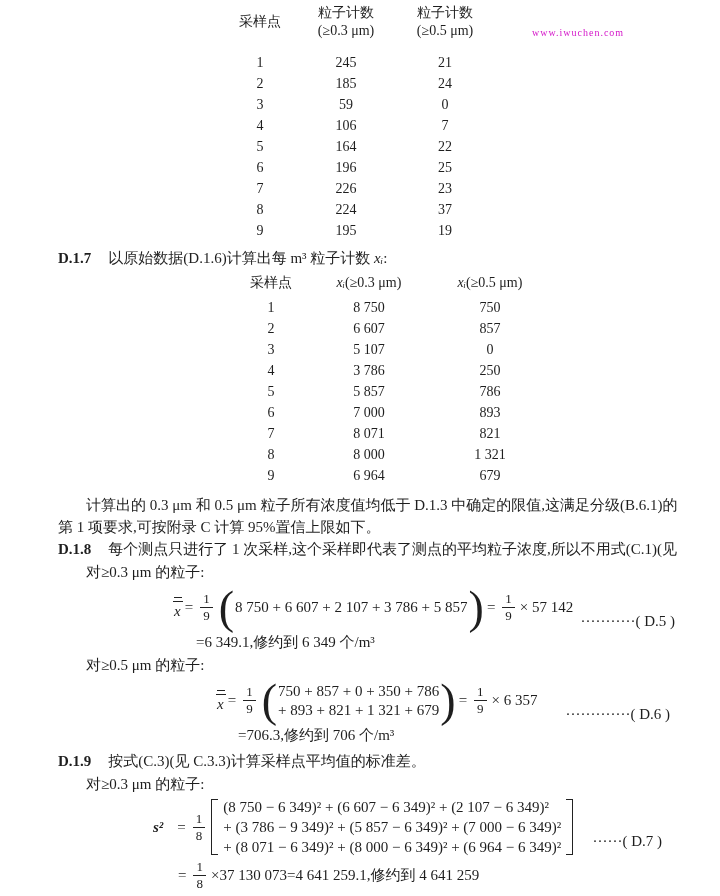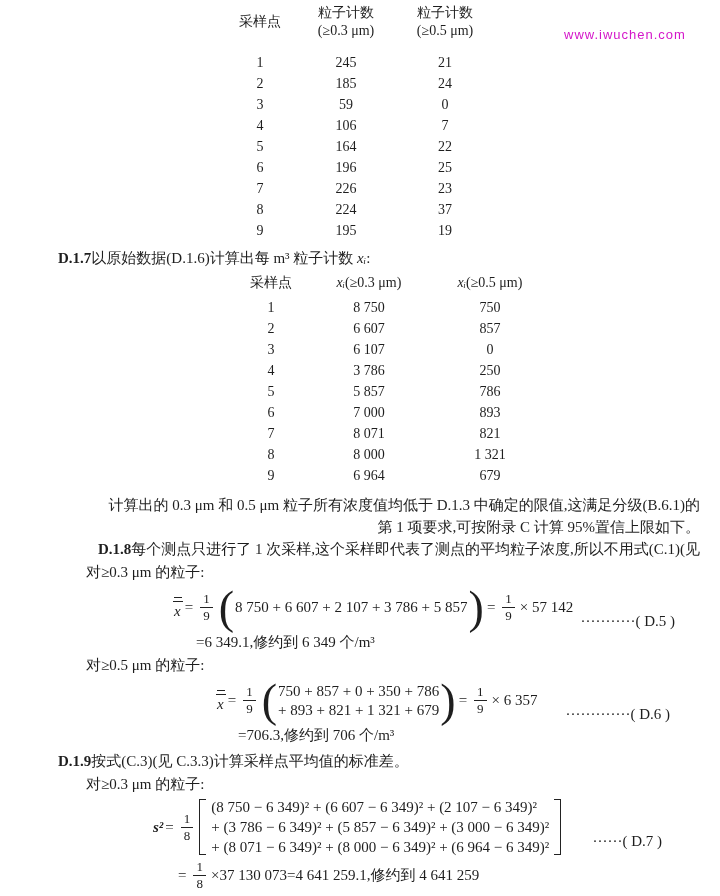--- a/index.html
+++ b/index.html
@@ -1,54 +1,54 @@
 <!DOCTYPE html>
 <html><head>
 <meta charset="utf-8">
 <style>
   html,body{margin:0;padding:0;background:#ffffff;}
   .page{
     position:relative;width:720px;height:896px;overflow:hidden;background:#fff;
     font-family:"Liberation Serif","DejaVu Serif",serif;color:#1e1e1e;font-size:15px;
   }
   .watermark{
-    position:absolute;left:564px;top:27px;
-    font-family:Liberation Sans, sans-serif;
-    font-size:13px;letter-spacing:1px;
+    position:absolute;left:532px;top:27px;
+    font-family:Liberation Serif, serif;
+    font-size:10px;letter-spacing:1px;
   }
   
   .t1{margin:4px 0 0 227px;font-size:14px;}
   .t1 .hd{display:grid;grid-template-columns:66px 106px 92px;align-items:center;text-align:center;line-height:18px;margin-bottom:12px;}
   .t1 .rows .trow{display:grid;grid-template-columns:66px 106px 92px;text-align:center;line-height:21px;}
   .t2{margin:4px 0 0 238px;font-size:14px;}
   .t2 .hd{display:grid;grid-template-columns:66px 130px 112px;text-align:center;line-height:20px;margin-bottom:4px;}
   .t2 .rows .trow{display:grid;grid-template-columns:66px 130px 112px;text-align:center;line-height:21px;}
   .ivar{font-style:italic;}
   
   .clause{margin:6px 20px 0 58px;line-height:22px;}
-  .blabel{font-weight:bold;margin-right:0;white-space:nowrap;}
-  .para{margin:8px 20px 0 58px;line-height:22px;text-align:right;}
+  .blabel{font-weight:bold;margin-right:17px;white-space:nowrap;}
+  .para{margin:8px 20px 0 58px;line-height:22px;}
   .indent{text-indent:28px;}
   .subline{margin:2px 0 0 86px;line-height:21px;}
   
   .eq{display:flex;align-items:center;margin-top:2px;}
   .frac{display:inline-flex;flex-direction:column;align-items:center;font-size:13px;line-height:1.2;margin:0 5px;}
   .frac .den{border-top:1.2px solid #222;padding:0 3px;}
   .frac .num{padding:0 3px;}
   .stack{display:flex;flex-direction:column;justify-content:center;line-height:19px;white-space:nowrap;}
   .stack3{line-height:20px;}
   .bp{font-size:46px;line-height:40px;font-weight:400;transform:scaleY(1.02);margin:0 1px;}
   .brl{width:6px;align-self:stretch;border:1.5px solid #222;border-right:0;margin:2px 5px 2px 1px;}
   .brr{width:6px;align-self:stretch;border:1.5px solid #222;border-left:0;margin:2px 1px 2px 5px;}
   .eqlabel{margin-left:auto;white-space:nowrap;margin-top:28px;}
   .op{margin:0 2px;}
   .xdbar{position:relative;font-style:italic;display:inline-block;padding:7px 2px 0 2px;}
   .xdbar::before{content:"";position:absolute;left:1px;top:5px;width:10px;border-top:1.3px solid #222;}
   .xdbar::after{content:"";position:absolute;left:2px;top:1px;width:8px;border-top:1.3px solid #222;}
-  .svar{font-style:italic;margin-right:0;font-weight:bold;}
+  .svar{font-style:italic;margin-right:12px;font-weight:bold;}
   .result{margin-top:2px;line-height:21px;}
   .resflex{display:flex;align-items:center;}
   .ml196{margin-left:196px;}
   .ml238{margin-left:238px;}
   .eq5m{margin-left:172px;margin-right:45px;}
   .eq6m{margin-left:215px;margin-right:50px;}
   .eq7m{margin-left:153px;margin-right:58px;}
   .ml176{margin-left:176px;}
   .nw{white-space:nowrap;}
 </style>
@@ -148,21 +148,21 @@
         </div>
 
         <div class="trow">
           <div>2</div>
           <div>6 607</div>
           <div>857</div>
         </div>
 
         <div class="trow">
           <div>3</div>
-          <div>6 107</div>
+          <div>5 107</div>
           <div>0</div>
         </div>
 
         <div class="trow">
           <div>4</div>
           <div>3 786</div>
           <div>250</div>
         </div>
 
         <div class="trow">
@@ -264,21 +264,21 @@
   <div class="eq eq7m">
     <span class="svar">s²</span>
     <span class="op">=</span>
     <span class="frac">
         <span class="num">1</span>
         <span class="den">8</span>
       </span>
     <span class="brl"></span>
     <span class="stack stack3">
       <span>(8 750 − 6 349)² + (6 607 − 6 349)² + (2 107 − 6 349)²</span>
-      <span>+ (3 786 − 6 349)² + (5 857 − 6 349)² + (3 000 − 6 349)²</span>
+      <span>+ (3 786 − 9 349)² + (5 857 − 6 349)² + (7 000 − 6 349)²</span>
       <span>+ (8 071 − 6 349)² + (8 000 − 6 349)² + (6 964 − 6 349)²</span>
     </span>
     <span class="brr"></span>
     <span class="eqlabel">······( D.7 )</span>
   </div>
   <div class="result resflex ml176">
     <span class="op">=</span>
     <span class="frac">
         <span class="num">1</span>
         <span class="den">8</span>

